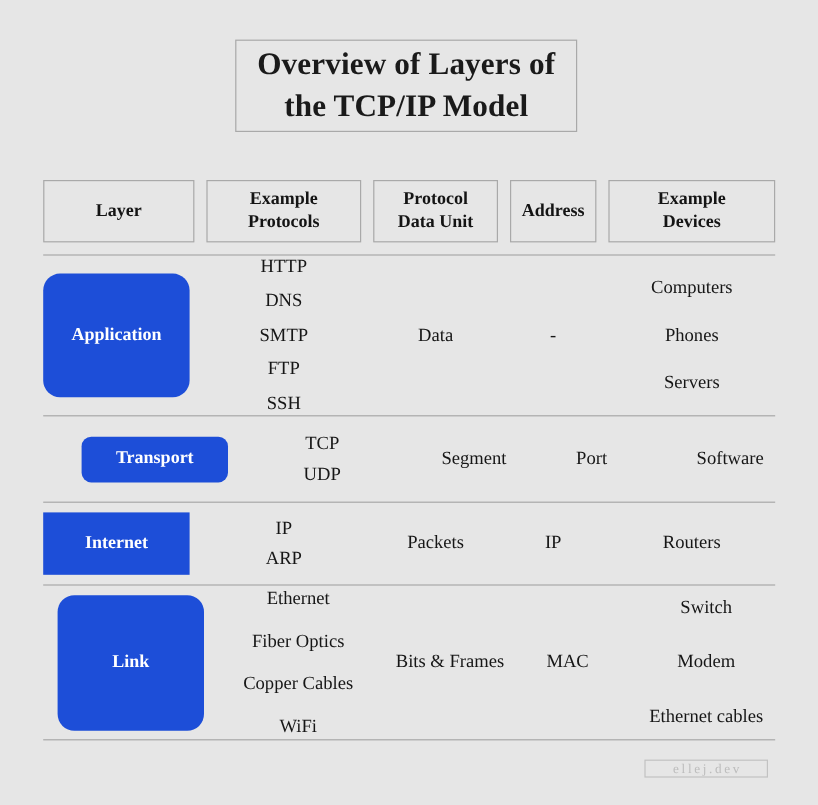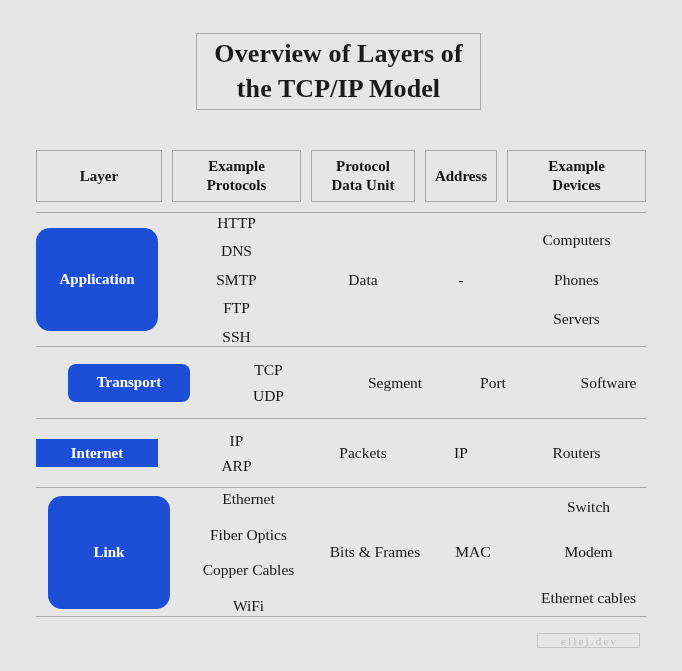--- a/index.html
+++ b/index.html
@@ -127,21 +127,21 @@
   .row-app    { height: 133px; }
   .row-app .layer-box    { width: 122px; height: 103px; border-radius: 14px; }
   .row-app .cell .line   { margin: 6.5px 0; }
   .row-app .cell.sparse .line { margin: 12px 0; }
 
   .row-trans  { height: 71px; padding-left: 32px; }
   .row-trans .layer-box  { width: 122px; height: 38px; border-radius: 8px; }
   .row-trans .cell .line { margin: 5px 0; }
 
   .row-int    { height: 68px; }
-  .row-int .layer-box    { width: 122px; height: 28px; border-radius: 0; }
+  .row-int .layer-box    { width: 122px; height: 52px; border-radius: 0; }
   .row-int .cell .line   { margin: 5px 0; }
 
   .row-link   { height: 128px; }
   .row-link .layer-box   { width: 122px; height: 113px; border-radius: 14px; }
   .row-link .cell .line  { margin: 10px 0; }
   .row-link .cell.sparse .line { margin: 15px 0; }
 
   .cell.single .line { margin: 0 !important; }
 
   

